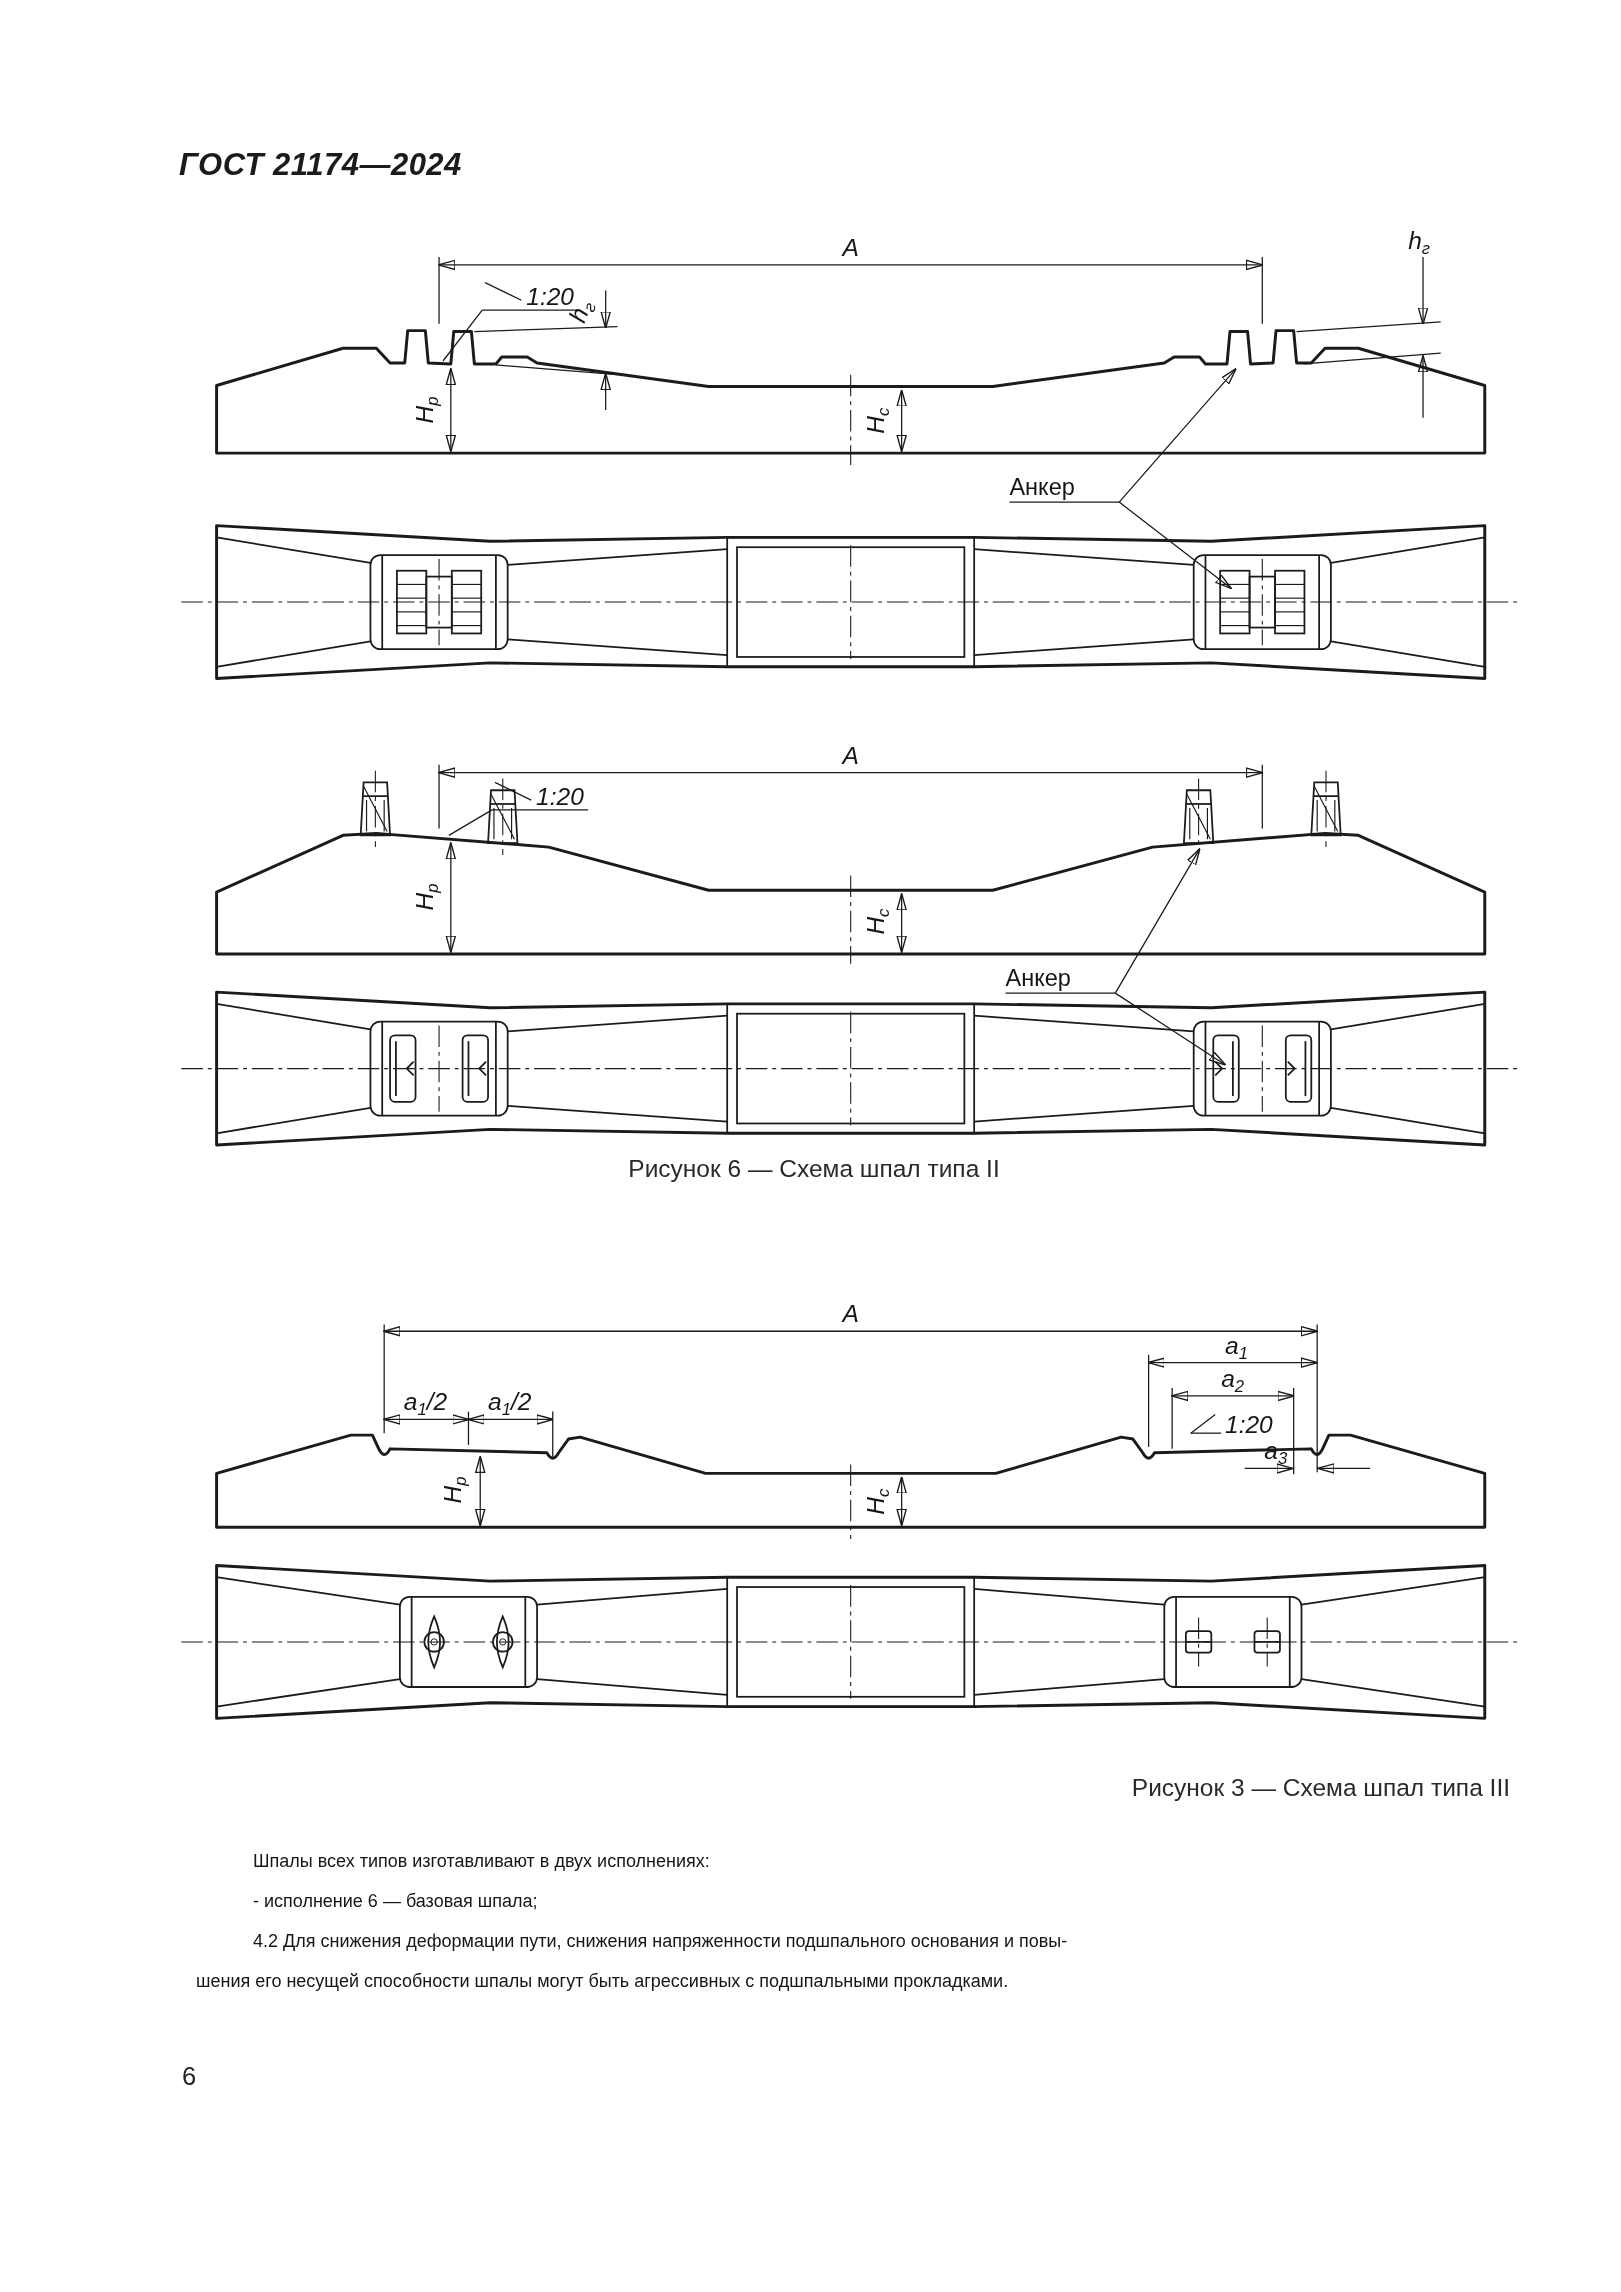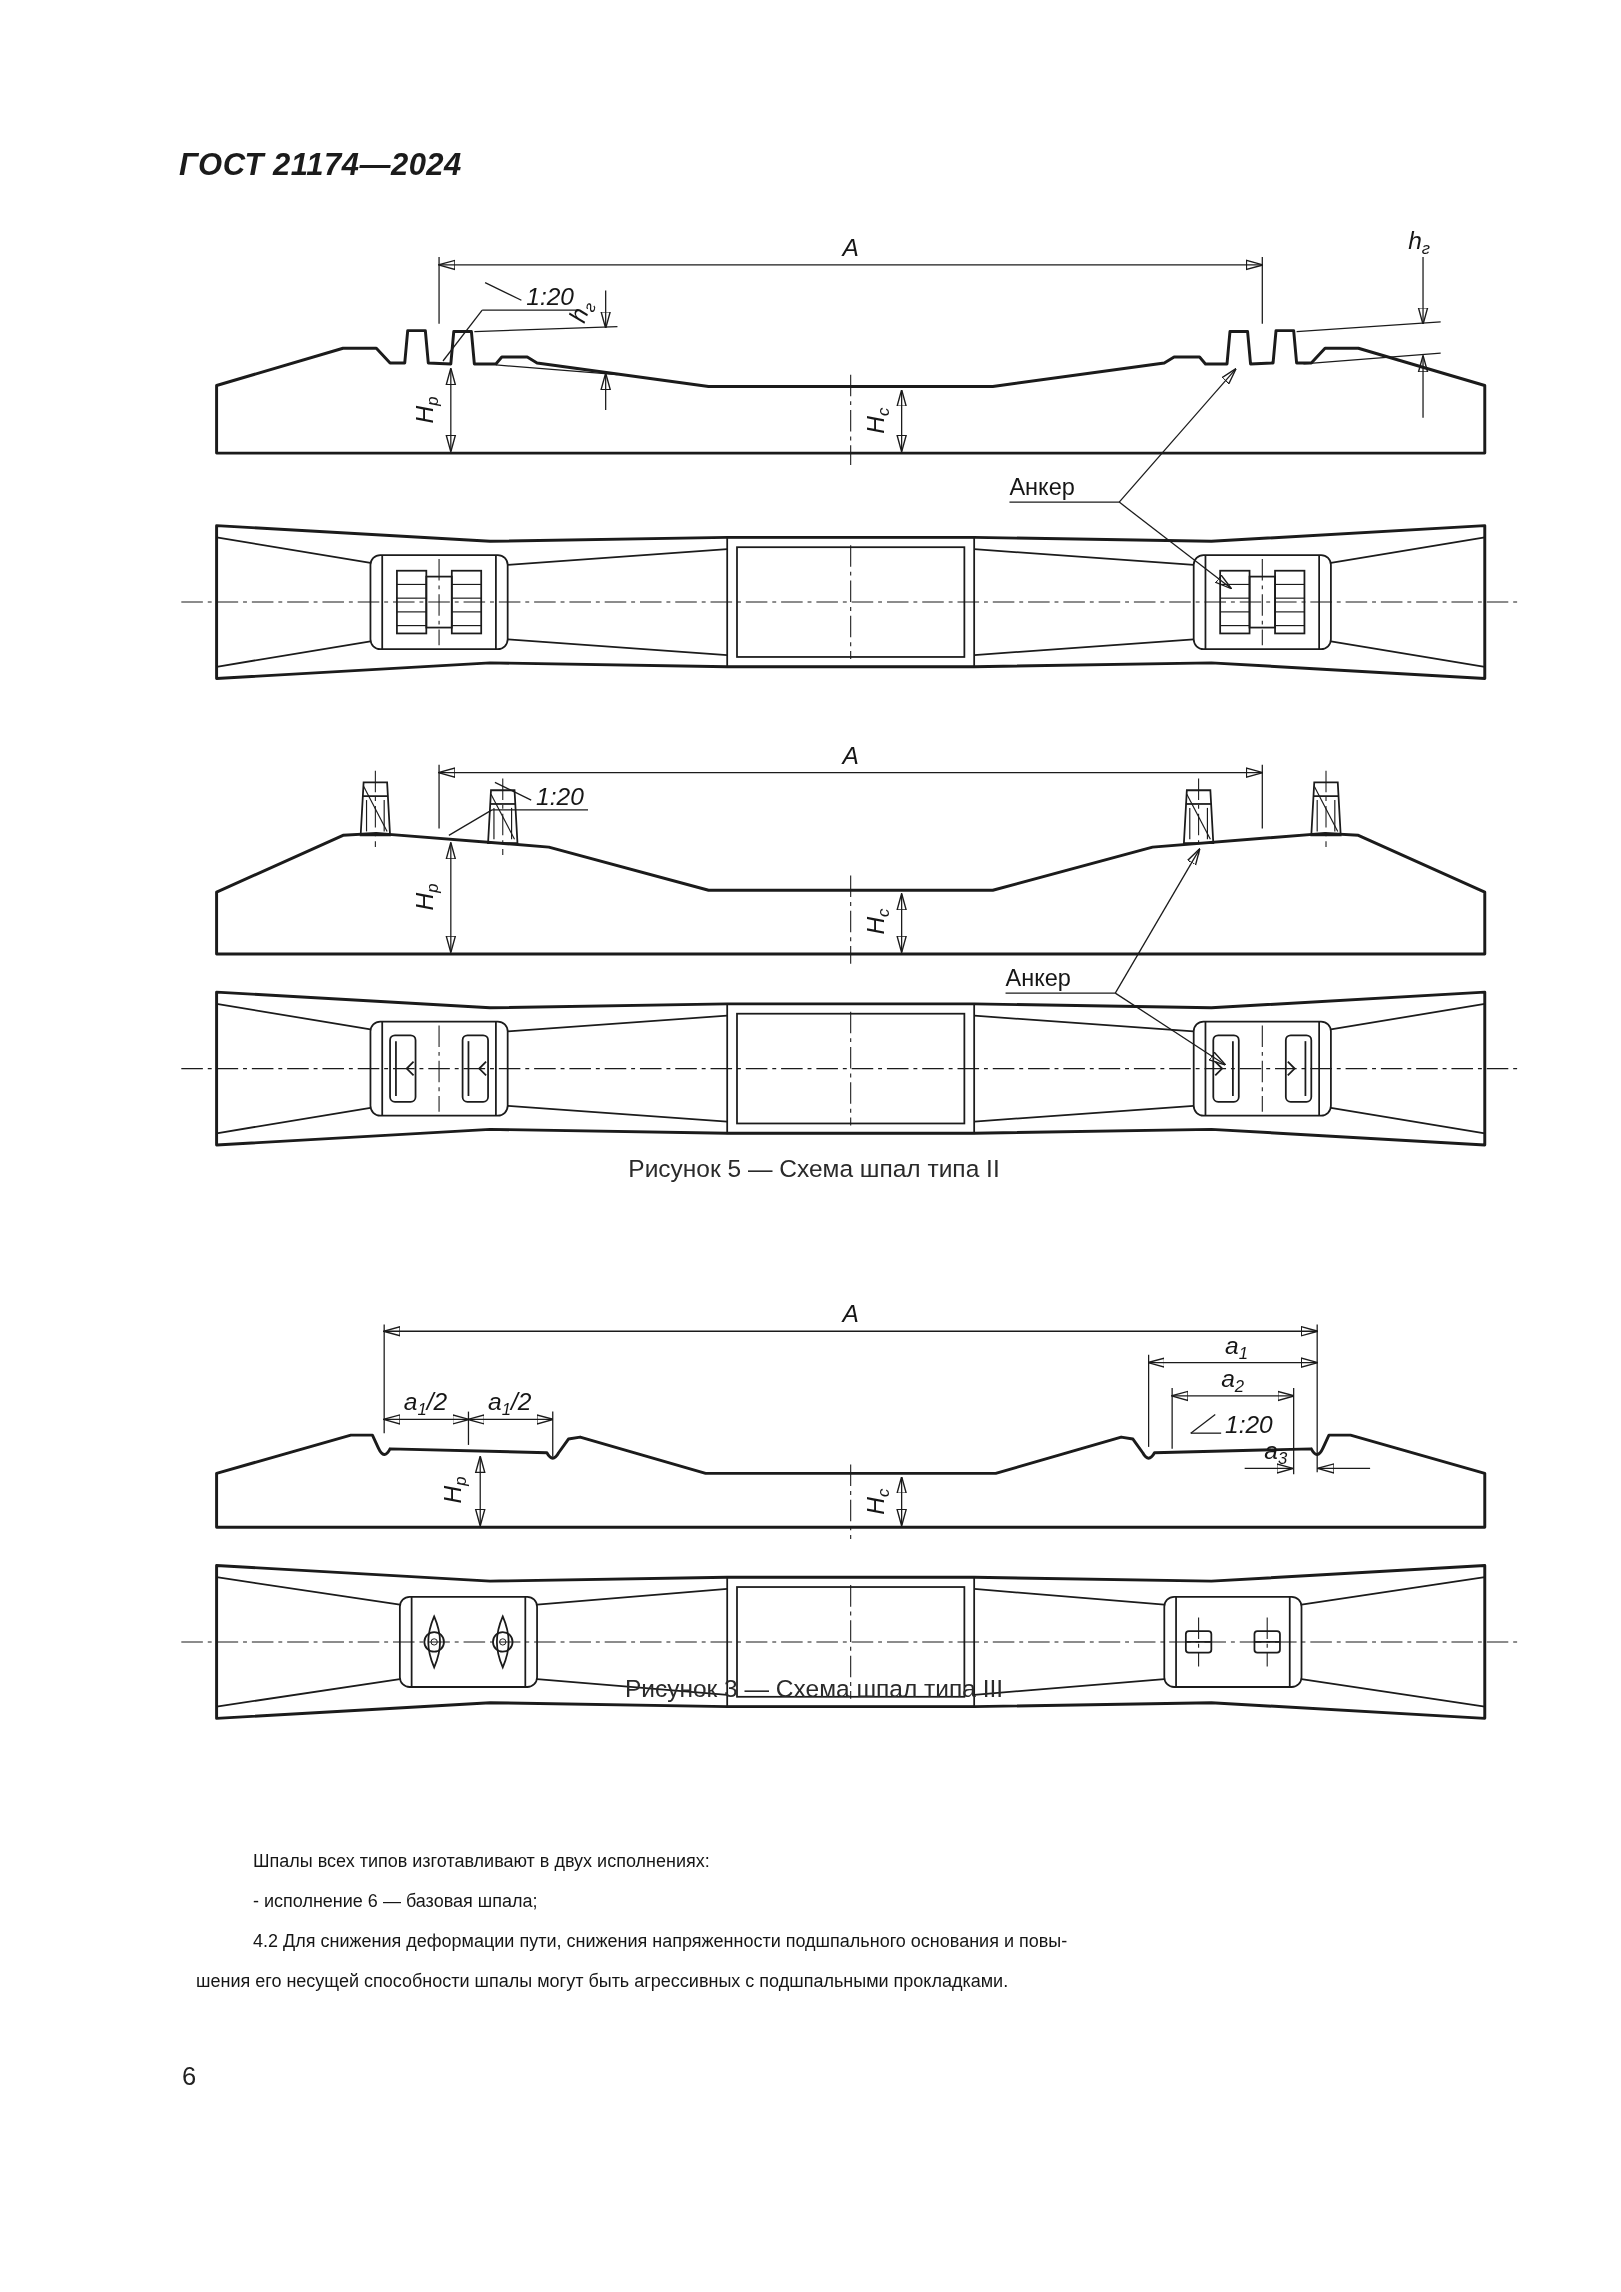--- a/index.html
+++ b/index.html
@@ -4,21 +4,21 @@
 <style>
   * { margin:0; padding:0; box-sizing:border-box; }
   html,body { background:#e8e8e8; }
   .page {
     position:relative; width:1621px; height:2293px; background:#ffffff;
     font-family:"Liberation Sans", sans-serif; color:#1b1b1b; overflow:hidden;
   }
   .doc-header { position:absolute; left:179px; top:147px; font-size:31px; font-weight:bold; letter-spacing:0.5px;font-style:italic; }
   .fig-caption { position:absolute; left:118px; width:1392px; text-align:center; font-size:24.5px; color:#2a2a2a; }
   .cap2 { top:1155px; }
-  .cap3 { top:1675px; }
+  .cap3 { top:1774px;text-align:right; }
   .body-text { position:absolute; left:196px; top:1841px; width:1304px; font-size:18px; line-height:40px; color:#161616; }
   .body-text .line { white-space:nowrap; }
   .body-text .indent { padding-left:57px; }
   .page-number { position:absolute; left:182px; top:2062px; font-size:25.5px; color:#222; }
   svg.drawings { position:absolute; left:0; top:0; }
   svg.drawings path, svg.drawings line, svg.drawings polyline, svg.drawings rect, svg.drawings circle {
     fill:none; stroke:#1b1b1b; vector-effect:none;
   }
   .outline { stroke-width:3; stroke-linejoin:round; stroke-linecap:round; }
   .detail  { stroke-width:1.8; }
@@ -336,21 +336,21 @@
       <g>
         <rect class="detail" x="1280" y="1664" width="26" height="22" rx="3"></rect>
         <line class="detail" x1="1280" y1="1675" x2="1306" y2="1675"></line>
         <line class="cl" x1="1293" y1="1650" x2="1293" y2="1700"></line>
       </g>
       <line class="cl" x1="185" y1="1675" x2="1548" y2="1675"></line>
       <line class="cl" x1="868" y1="1617" x2="868" y2="1733"></line>
     </g>
   </svg>
 
-  <div class="fig-caption cap2">Рисунок 5 — Схема шпал типа II</div>
+  <div class="fig-caption cap2">Рисунок 6 — Схема шпал типа II</div>
   <div class="fig-caption cap3">Рисунок 3 — Схема шпал типа III</div>
 
   <div class="body-text">
     <div class="line indent">Шпалы всех типов изготавливают в двух исполнениях:</div>
     <div class="line indent">- исполнение 6 — базовая шпала;</div>
     <div class="line indent">4.2 Для снижения деформации пути, снижения напряженности подшпального основания и повы-</div>
     <div class="line">шения его несущей способности шпалы могут быть агрессивных с подшпальными прокладками.</div>
   </div>
 
   <div class="page-number">6</div>

